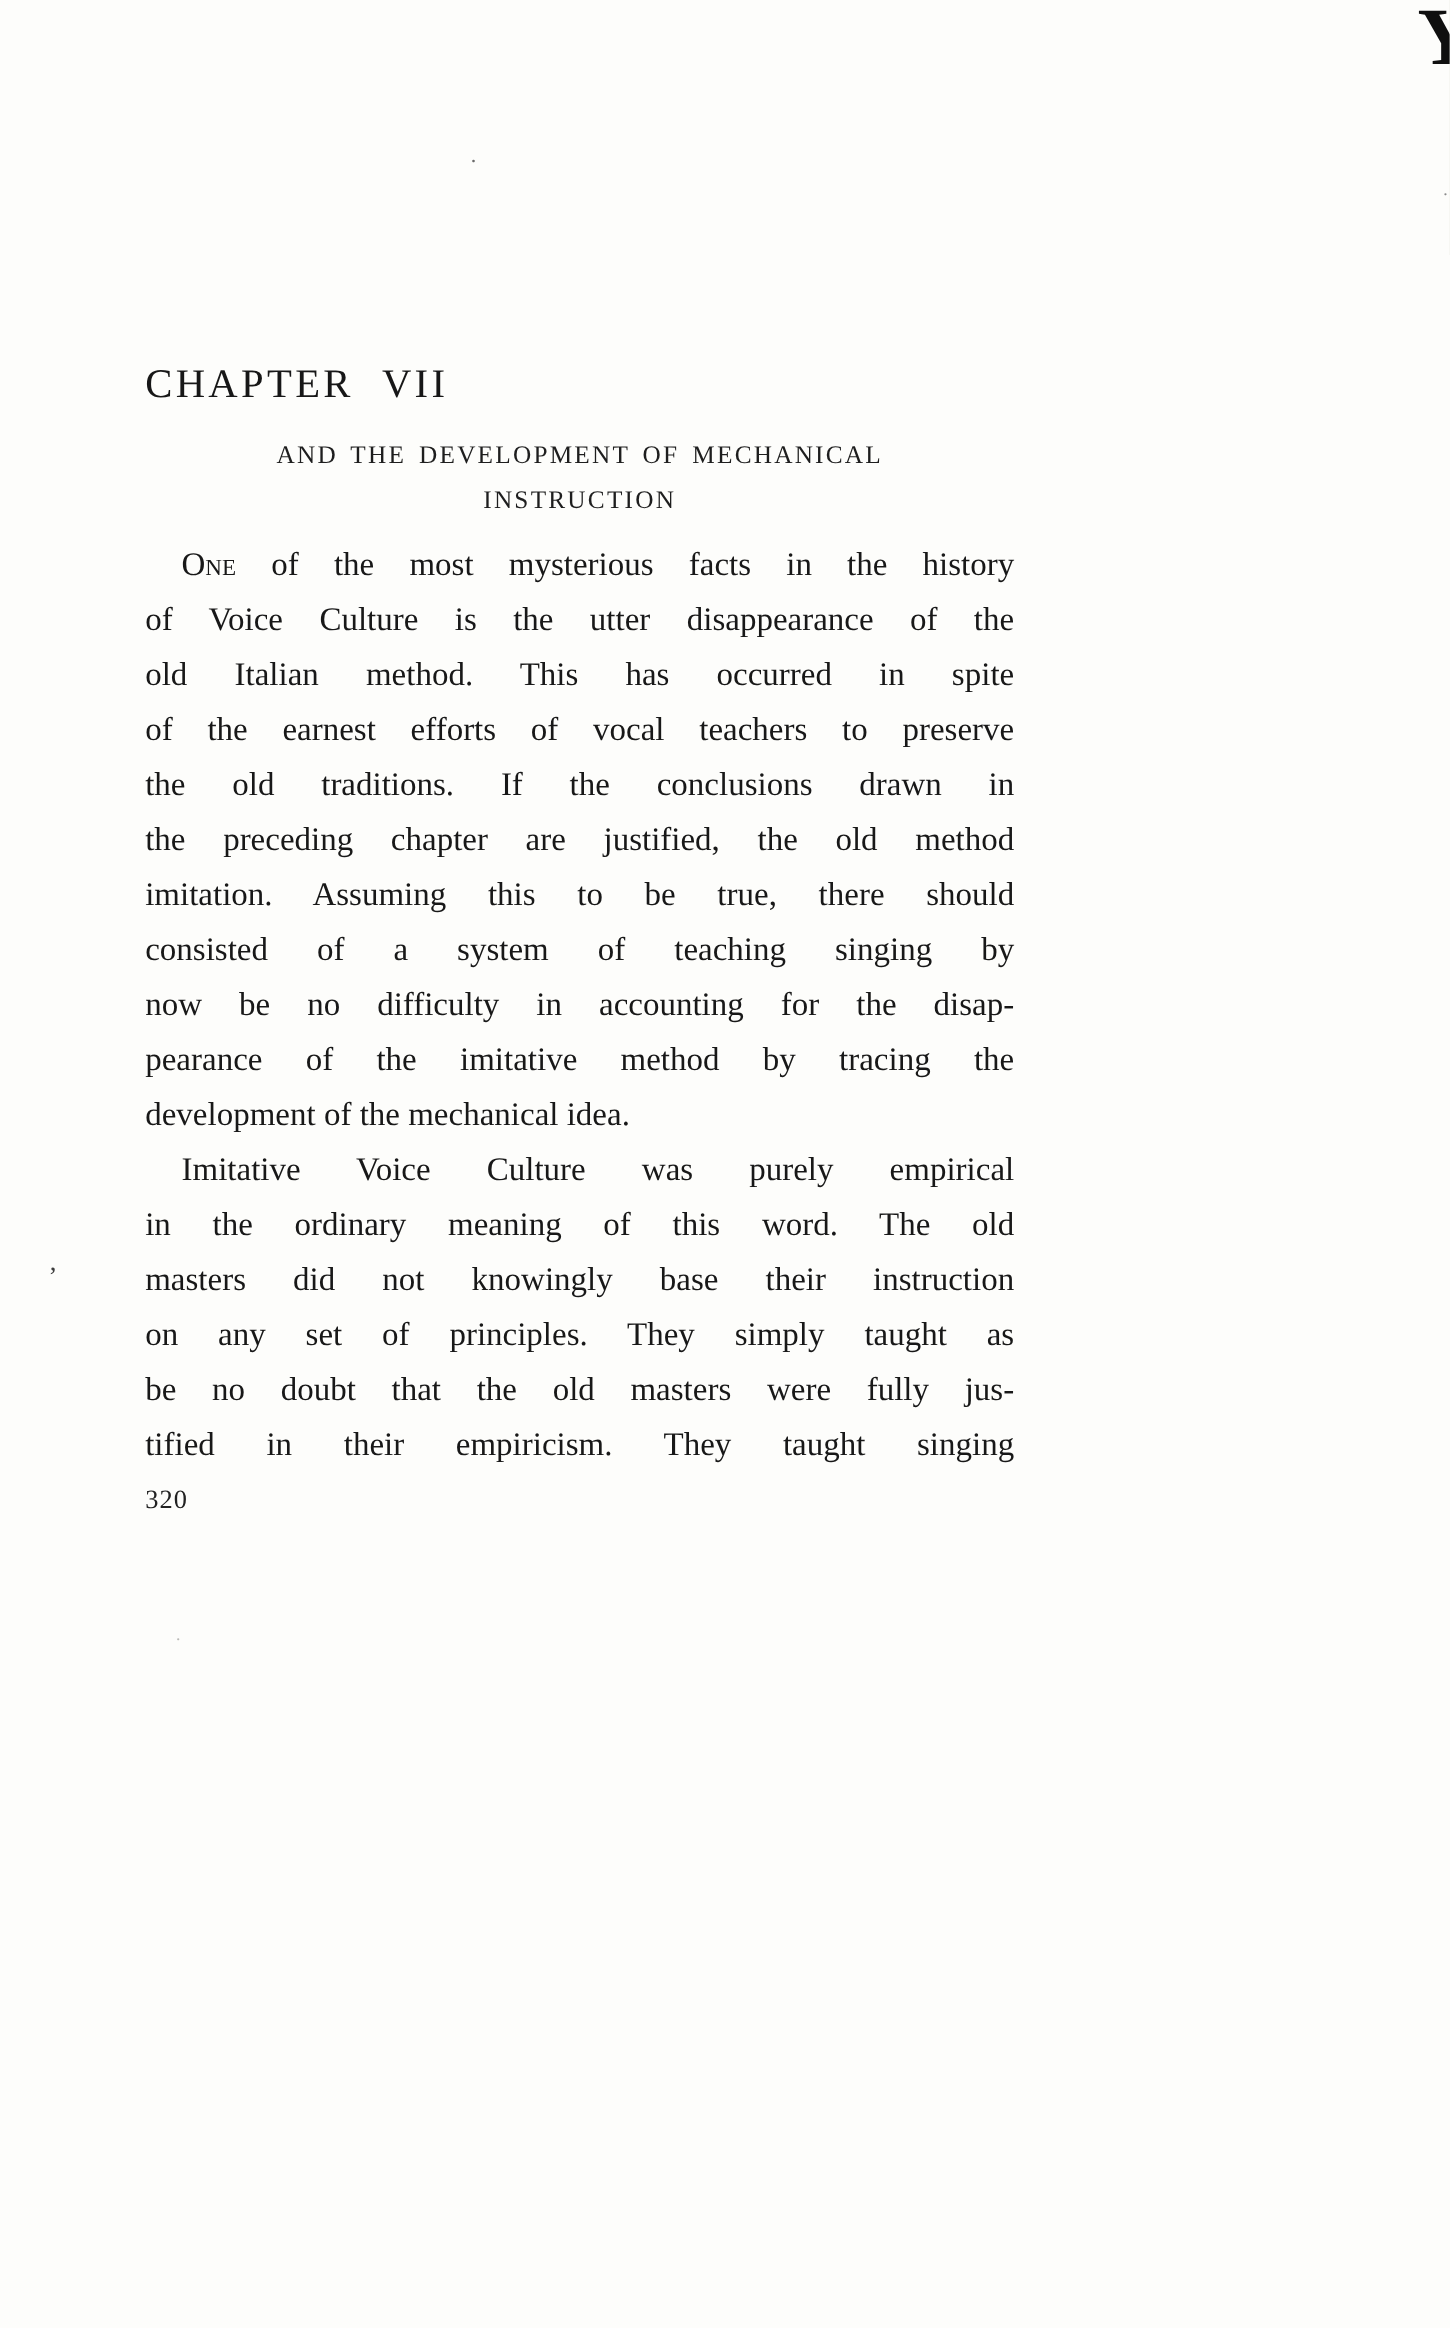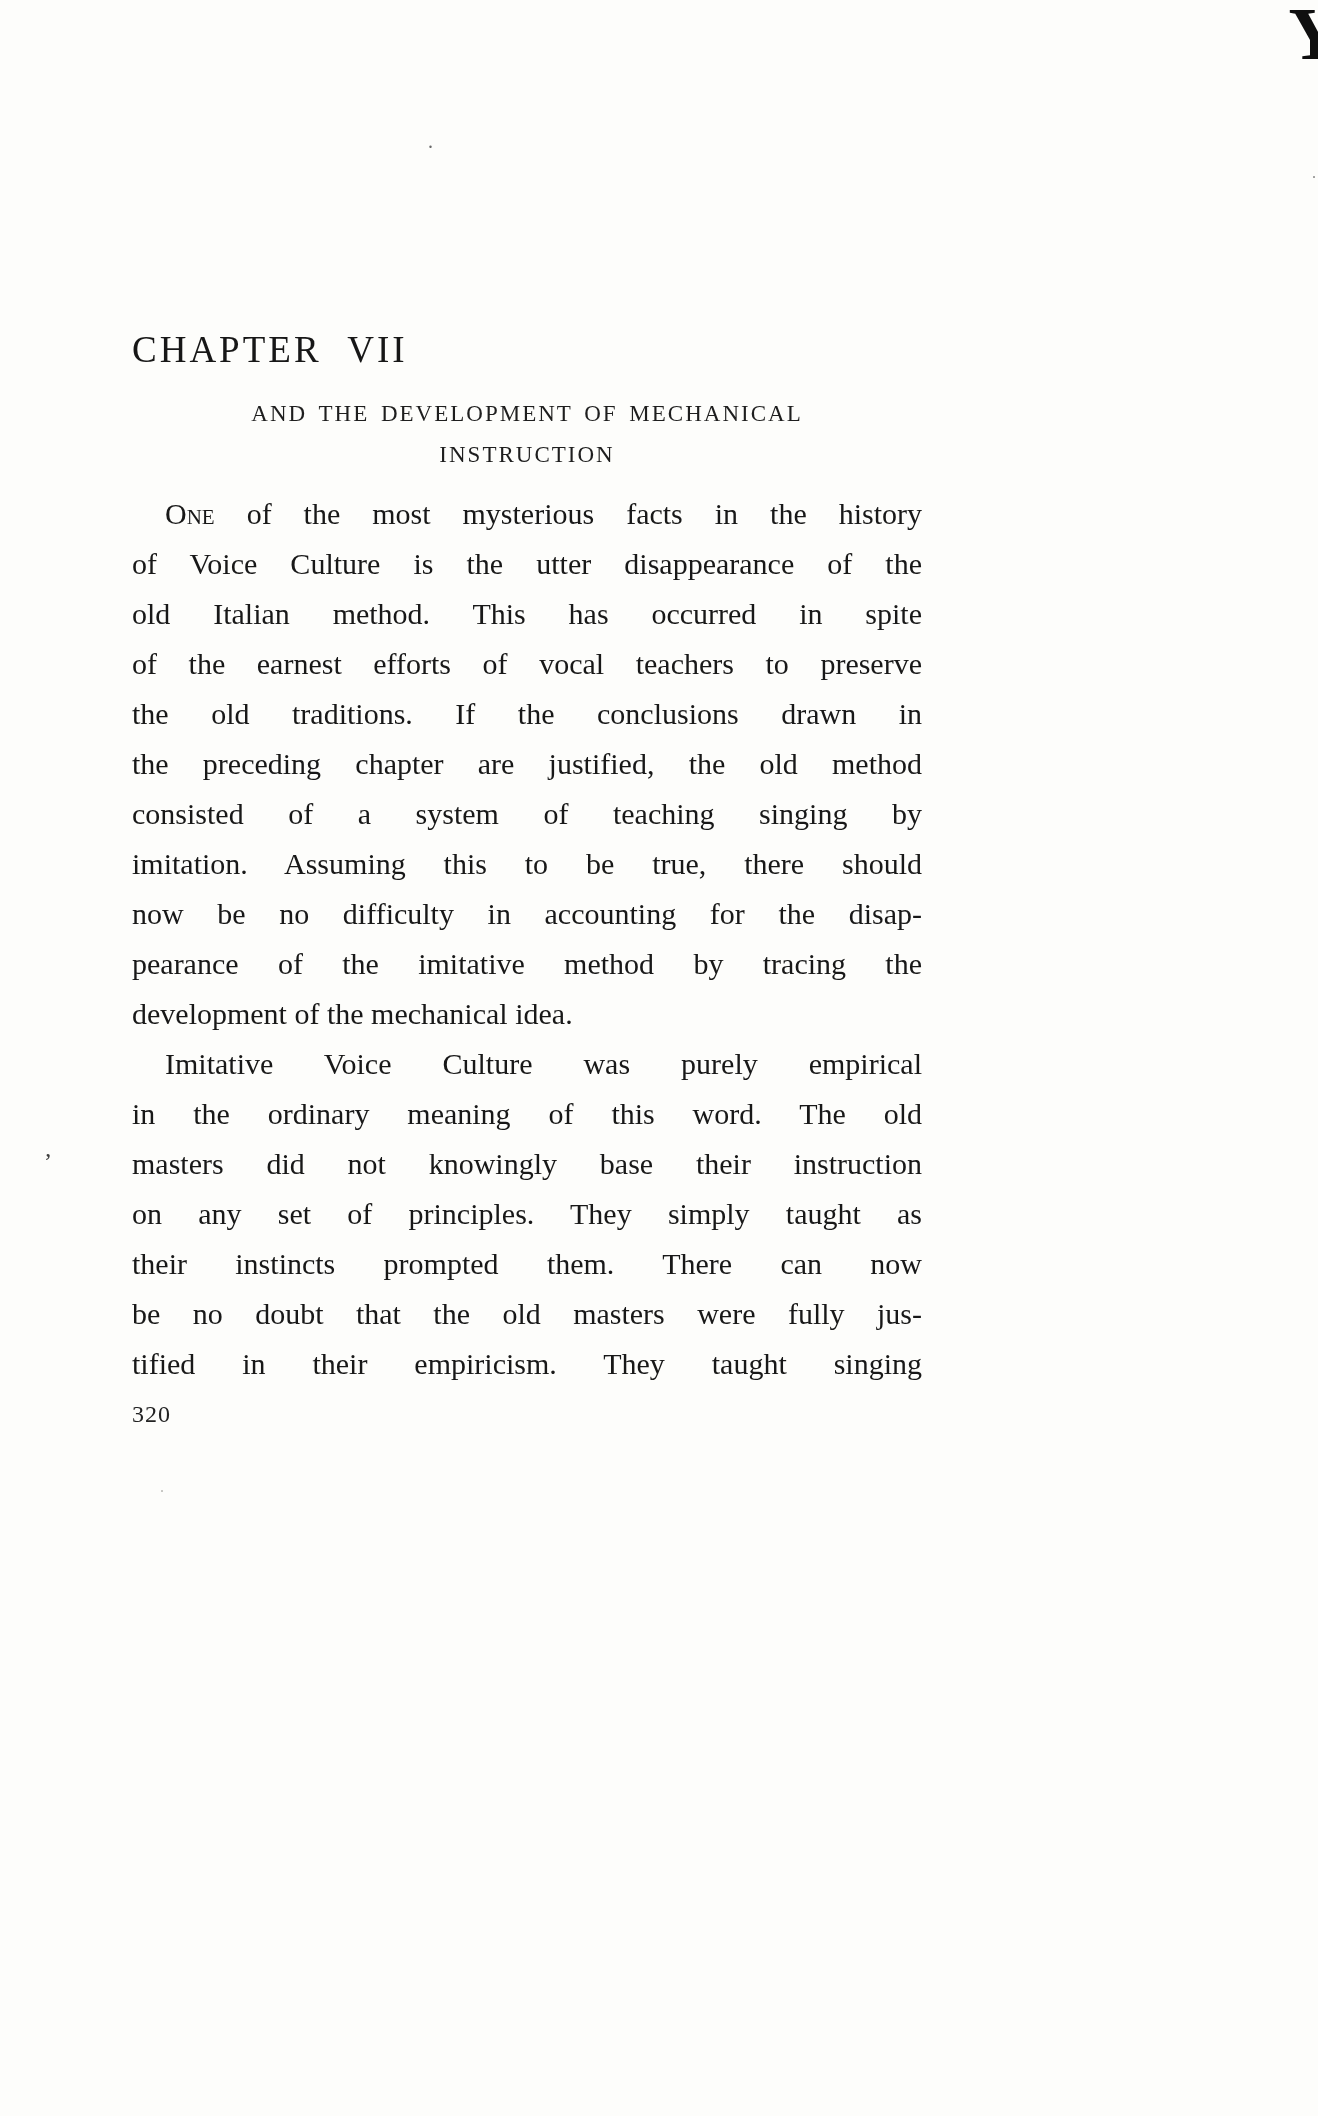--- a/index.html
+++ b/index.html
@@ -130,33 +130,32 @@
 
     <div class="body-text">
 
       <div>
         <div class="bodyline indent"><span class="smallcaps">One</span> <span>of the most mysterious facts in the history</span></div>
         <div class="bodyline">of Voice Culture is the utter disappearance of the</div>
         <div class="bodyline">old Italian method.  This has occurred in spite</div>
         <div class="bodyline">of the earnest efforts of vocal teachers to preserve</div>
         <div class="bodyline">the old traditions.  If the conclusions drawn in</div>
         <div class="bodyline">the preceding chapter are justified, the old method</div>
+        <div class="bodyline">imitation.  Assuming this to be true, there should</div>
         <div class="bodyline">consisted of a system of teaching singing by</div>
-        <div class="bodyline">imitation.  Assuming this to be true, there should</div>
         <div class="bodyline">now be no difficulty in accounting for the disap-</div>
         <div class="bodyline">pearance of the imitative method by tracing the</div>
         <div class="bodyline lastline">development of the mechanical idea.</div>
       </div>
 
       <div>
         <div class="bodyline indent">Imitative Voice Culture was purely empirical</div>
         <div class="bodyline">in the ordinary meaning of this word.  The old</div>
         <div class="bodyline">masters did not knowingly base their instruction</div>
         <div class="bodyline">on any set of principles.  They simply taught as</div>
-        <div class="bodyline">their instincts prompted them.  There can now</div>
         <div class="bodyline">be no doubt that the old masters were fully jus-</div>
         <div class="bodyline">tified in their empiricism.  They taught singing</div>
       </div>
 
     </div>
 
     <div class="page-number">320</div>
 
   </div>
 

